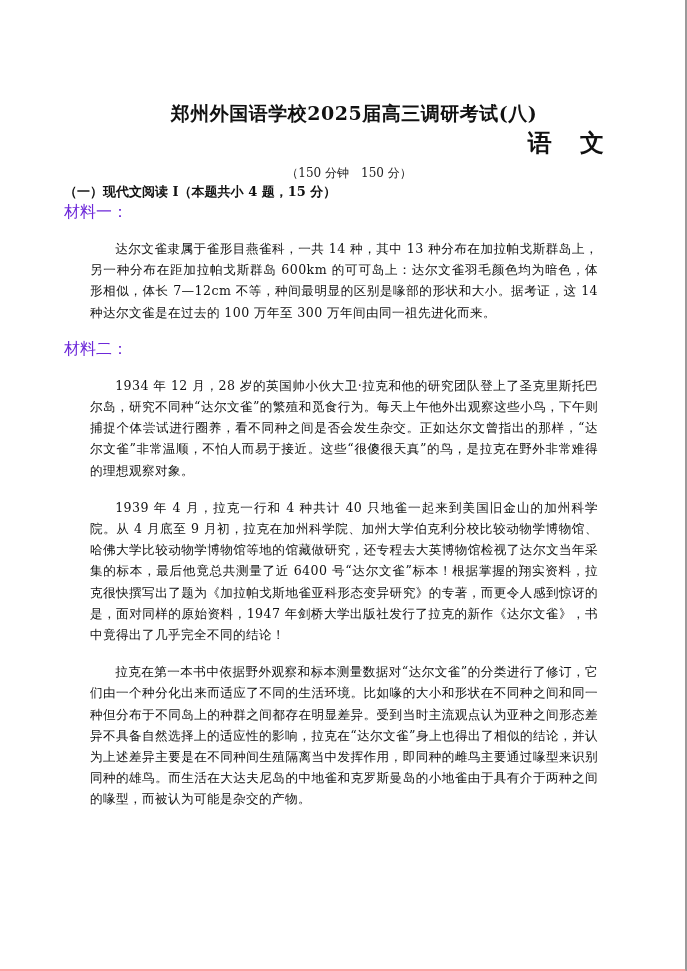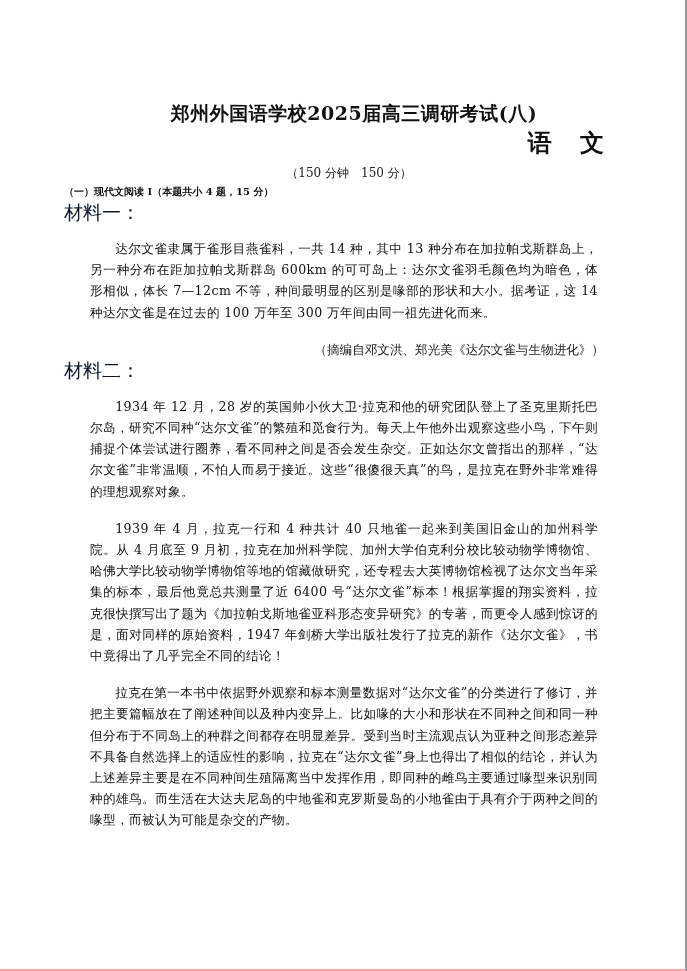--- a/index.html
+++ b/index.html
@@ -55,30 +55,30 @@
       margin: 6px 0 0 10px;
       color: #222;
     }
     .section-heading {
       font-size: 15px;
       font-weight: bold;
       line-height: 20px;
       margin: 4px 0 0 -10px;
     }
     .subsection-heading {
-      font-size: 10px;
+      font-size: 13px;
       font-weight: bold;
       line-height: 20px;
       margin: 0 0 0 -10px;
     }
     .material-label {
-      font-size: 19px;
+      font-size: 16px;
       line-height: 20px;
       margin: 0 0 0 -10px;
-      color: #0f172a;
+      color: #6d28d9;
     }
     .para {
       font-size: 12.6px;
       line-height: 21.2px;
       text-indent: 2em;
       text-align: justify;
       margin: 16px;
       letter-spacing: 0.4px;
     }
     .source {
@@ -98,24 +98,23 @@
 
     <h1 class="exam-title">郑州外国语学校2025届高三调研考试(八)</h1>
     <h2 class="subject-title">语 文</h2>
     <div class="exam-meta">（150 分钟　150 分）</div>
 
     <div class="subsection-heading">（一）现代文阅读 I（本题共小 4 题，15 分）</div>
 
     <div>
       <div class="material-label">材料一：</div>
       <p class="para">达尔文雀隶属于雀形目燕雀科，一共 14 种，其中 13 种分布在加拉帕戈斯群岛上，另一种分布在距加拉帕戈斯群岛 600km 的可可岛上：达尔文雀羽毛颜色均为暗色，体形相似，体长 7—12cm 不等，种间最明显的区别是喙部的形状和大小。据考证，这 14 种达尔文雀是在过去的 100 万年至 300 万年间由同一祖先进化而来。</p>
-      <div class="source">（摘编自邓文洪、郑光美《达尔文雀与生物进化》）</div>
     </div>
 
     <div>
       <div class="material-label">材料二：</div>
       <p class="para">1934 年 12 月，28 岁的英国帅小伙大卫·拉克和他的研究团队登上了圣克里斯托巴尔岛，研究不同种“达尔文雀”的繁殖和觅食行为。每天上午他外出观察这些小鸟，下午则捕捉个体尝试进行圈养，看不同种之间是否会发生杂交。正如达尔文曾指出的那样，“达尔文雀”非常温顺，不怕人而易于接近。这些“很傻很天真”的鸟，是拉克在野外非常难得的理想观察对象。</p>
       <p class="para">1939 年 4 月，拉克一行和 4 种共计 40 只地雀一起来到美国旧金山的加州科学院。从 4 月底至 9 月初，拉克在加州科学院、加州大学伯克利分校比较动物学博物馆、哈佛大学比较动物学博物馆等地的馆藏做研究，还专程去大英博物馆检视了达尔文当年采集的标本，最后他竟总共测量了近 6400 号“达尔文雀”标本！根据掌握的翔实资料，拉克很快撰写出了题为《加拉帕戈斯地雀亚科形态变异研究》的专著，而更令人感到惊讶的是，面对同样的原始资料，1947 年剑桥大学出版社发行了拉克的新作《达尔文雀》，书中竟得出了几乎完全不同的结论！</p>
-      <p class="para">拉克在第一本书中依据野外观察和标本测量数据对“达尔文雀”的分类进行了修订，并把主要篇幅放在了阐述种间以及种内变异上。比如喙的大小和形状在不同种之间和同一种但分布于不同岛上的种群之间都存在明显差异。受到当时主流观点认为亚种之间形态差异不具备自然选择上的适应性的影响，拉克在“达尔文雀”身上也得出了相似的结论，并认为上述差异主要是在不同种间生殖隔离当中发挥作用，即同种的雌鸟主要通过喙型来识别同种的雄鸟。而生活在大达夫尼岛的中地雀和克罗斯曼岛的小地雀由于具有介于两种之间的喙型，而被认为可能是杂交的产物。</p>
+      <p class="para">拉克在第一本书中依据野外观察和标本测量数据对“达尔文雀”的分类进行了修订，它们由一个种分化出来而适应了不同的生活环境。比如喙的大小和形状在不同种之间和同一种但分布于不同岛上的种群之间都存在明显差异。受到当时主流观点认为亚种之间形态差异不具备自然选择上的适应性的影响，拉克在“达尔文雀”身上也得出了相似的结论，并认为上述差异主要是在不同种间生殖隔离当中发挥作用，即同种的雌鸟主要通过喙型来识别同种的雄鸟。而生活在大达夫尼岛的中地雀和克罗斯曼岛的小地雀由于具有介于两种之间的喙型，而被认为可能是杂交的产物。</p>
     </div>
 
   </div>
 </div>
 
 </body></html>

